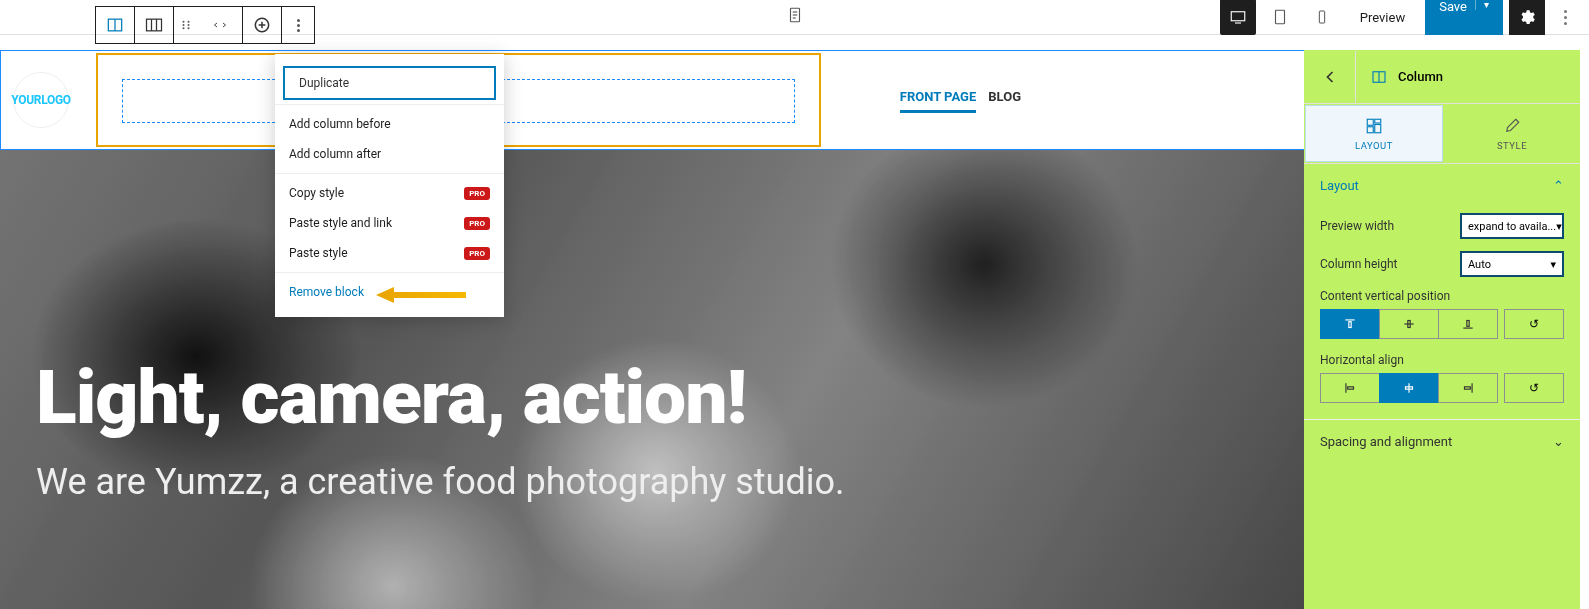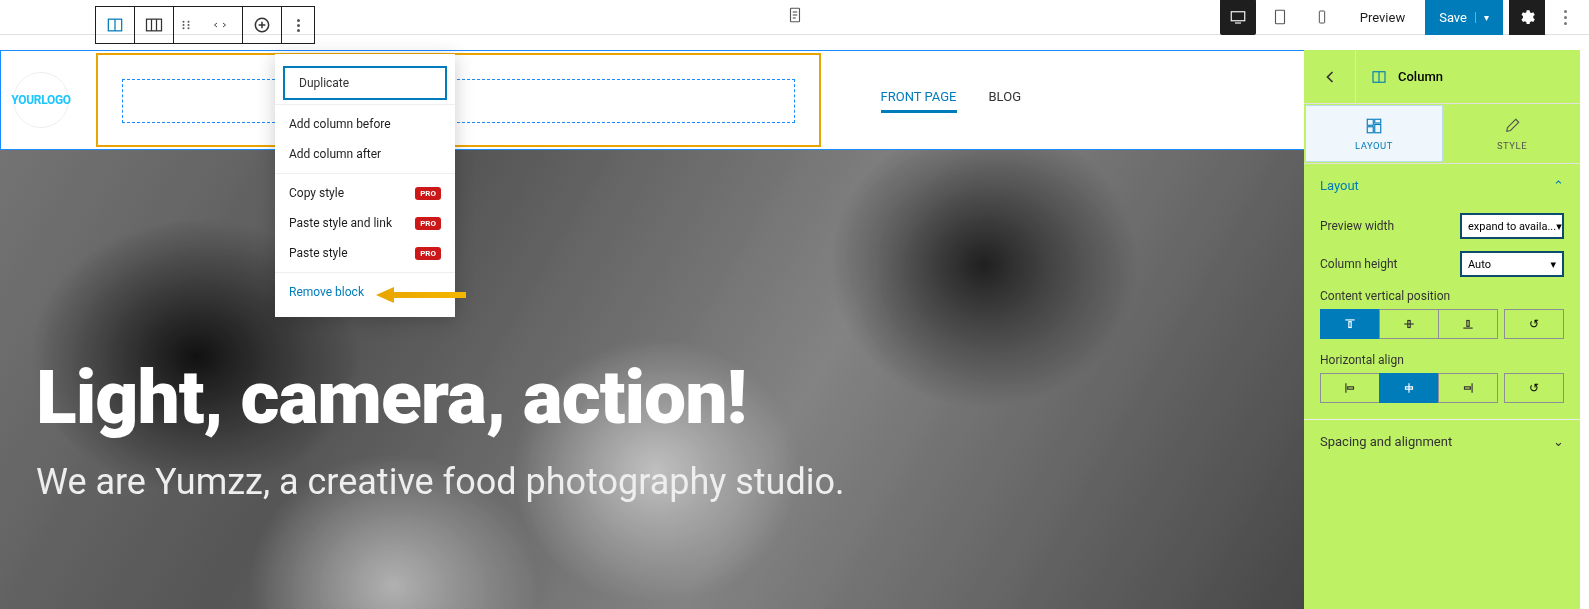--- a/index.html
+++ b/index.html
@@ -10,45 +10,45 @@
 .tool-btn{width:38px;height:36px;display:flex;align-items:center;justify-content:center;cursor:pointer;font-size:16px;border:none;background:none}
 .tool-btn svg{width:20px;height:20px}
 .tool-sep{width:1px;height:36px;background:#1e1e1e}
 .dots-v{display:flex;flex-direction:column;gap:2px}
 .dots-v span{width:3px;height:3px;background:#555;border-radius:50%}
 .doc-icon{position:absolute;left:50%;transform:translateX(-50%);color:#333}
 .topbar-right{position:absolute;right:10px;display:flex;align-items:center;gap:6px}
 .device-btn{width:36px;height:36px;display:flex;align-items:center;justify-content:center;cursor:pointer;border-radius:2px}
 .device-btn.active{background:#1e1e1e;color:#fff}
 .preview-btn{padding:0 14px;height:36px;background:none;border:none;cursor:pointer;font-size:13px;color:#1e1e1e}
-.save-btn{height:36px;padding:0 14px;background:#007cba;color:#fff;border:none;cursor:pointer;font-size:13px;display:flex;align-items:center;gap:8px}
+.save-btn{height:36px;padding:0 14px;background:#007cba;color:#fff;border:none;cursor:pointer;font-size:13px;display:flex;align-items:flex-start;gap:8px}
 .save-btn .chev{font-size:10px;border-left:1px solid rgba(255,255,255,.4);padding-left:8px}
 .settings-btn{width:36px;height:36px;background:#1e1e1e;color:#fff;display:flex;align-items:center;justify-content:center;cursor:pointer}
 .more-btn{width:28px;display:flex;align-items:center;justify-content:center;cursor:pointer}
 .canvas{position:absolute;top:50px;left:0;width:1313px;height:559px;overflow:hidden;border-right:1px solid #e0e0e0}
 .header-area{height:100px;background:#fff;position:relative;display:flex;align-items:center;border:1px solid #1a8cff}
 .logo{width:56px;height:56px;border:1px solid #eee;border-radius:50%;display:flex;align-items:center;justify-content:center;font-size:12px;font-weight:700;color:#1ac6ff;margin-left:12px;letter-spacing:-.3px}
 .selected-column{position:absolute;left:95px;top:2px;width:725px;height:94px;border:2px solid #e8a400;padding:24px}
 .dashed-inner{border:1px dashed #1a8cff;height:44px}
-.nav-links{position:absolute;right:290px;top:38px;display:flex;gap:32px;font-size:13px;font-weight:400}
+.nav-links{position:absolute;right:290px;top:38px;display:flex;gap:12px;font-size:13px;font-weight:700}
 .nav-links a{text-decoration:none;color:#333;padding-bottom:6px}
 .nav-links a.active{color:#007cba;border-bottom:3px solid #007cba}
 .hero{position:relative;height:459px;background:#444;overflow:hidden}
 .hero-bg{position:absolute;inset:0;background:
  radial-gradient(ellipse 300px 250px at 15% 45%, #1a1a1a 0%, transparent 55%),
  radial-gradient(ellipse 240px 220px at 30% 95%, #ccc 0%, transparent 60%),
  radial-gradient(ellipse 260px 240px at 50% 70%, #ddd 0%, transparent 55%),
  radial-gradient(ellipse 280px 260px at 75% 25%, #2a2a2a 0%, transparent 55%),
  linear-gradient(120deg,#888 0%,#666 30%,#999 60%,#555 100%);
  filter:grayscale(1) contrast(1.05)}
 .hero-overlay{position:absolute;inset:0;background:rgba(0,0,0,.15)}
 .hero-text{position:absolute;left:36px;top:210px;z-index:2}
 .hero-title{font-size:75px;font-weight:900;letter-spacing:-1px;color:#fff;line-height:1}
 .hero-sub{font-size:36px;color:#eee;margin-top:26px;font-weight:400}
-.dropdown{position:absolute;left:275px;top:54px;width:180px;background:#fff;box-shadow:0 3px 18px rgba(0,0,0,.2);z-index:50;padding:10px 0}
+.dropdown{position:absolute;left:275px;top:54px;width:229px;background:#fff;box-shadow:0 3px 18px rgba(0,0,0,.2);z-index:50;padding:10px 0}
 .dd-item{padding:8px 14px;font-size:12px;cursor:pointer;display:flex;align-items:center;justify-content:space-between;color:#1e1e1e}
 .dd-item.highlighted{margin:2px 8px;border:2px solid #007cba;color:#333}
 .dd-item.danger{color:#007cba}
 .dd-sep{height:1px;background:#eee;margin:4px 0}
 .pro-badge{background:#cc1818;color:#fff;font-size:8px;font-weight:700;padding:2px 5px;border-radius:3px}
 .arrow-annot{position:absolute;left:376px;top:285px;z-index:51}
 .arrow-annot svg{width:90px;height:20px}
 .sidebar{position:absolute;right:9px;top:50px;width:276px;height:559px;background:#bef264}
 .sb-header{height:54px;display:flex;align-items:center;border-bottom:1px solid #e0e0e0}
 .sb-back{width:52px;height:52px;display:flex;align-items:center;justify-content:center;cursor:pointer;border-right:1px solid #e0e0e0;font-size:18px}

